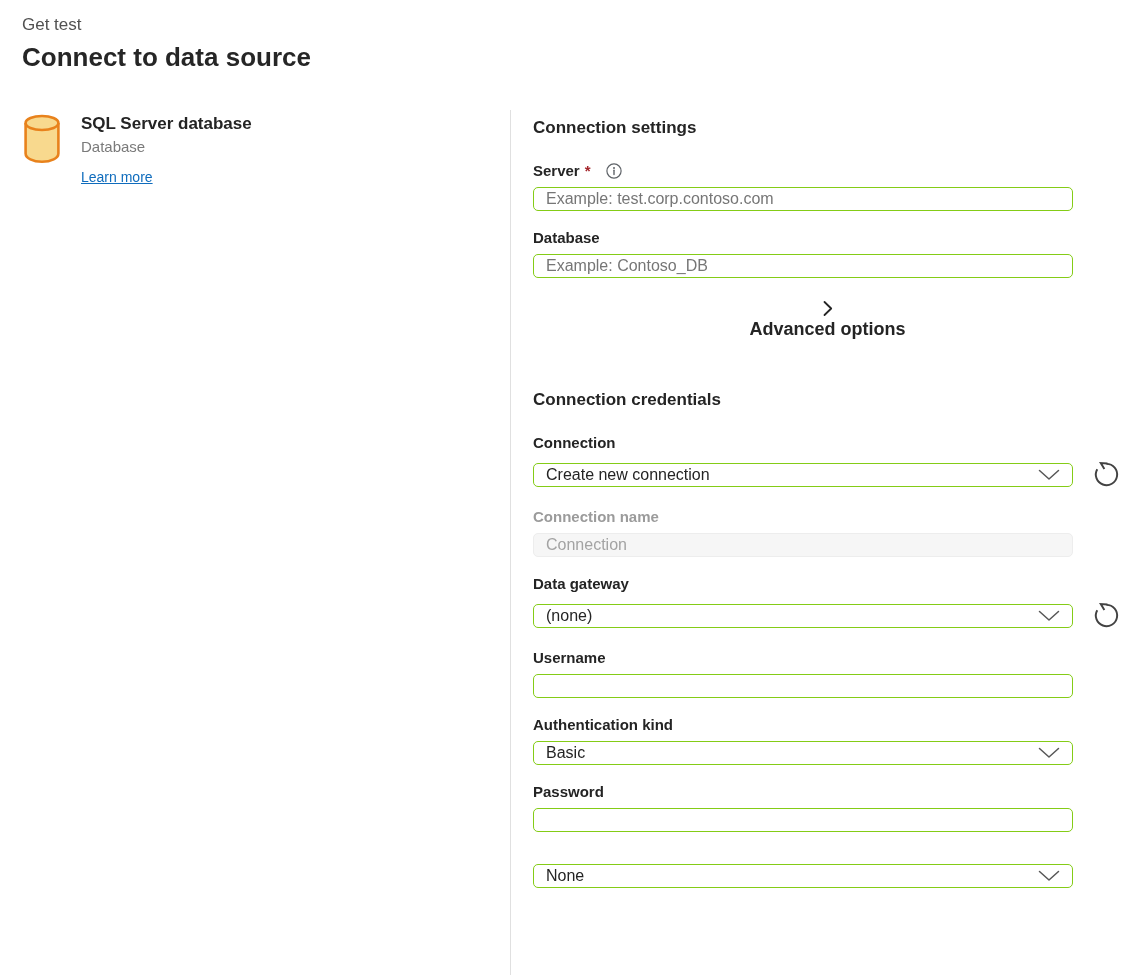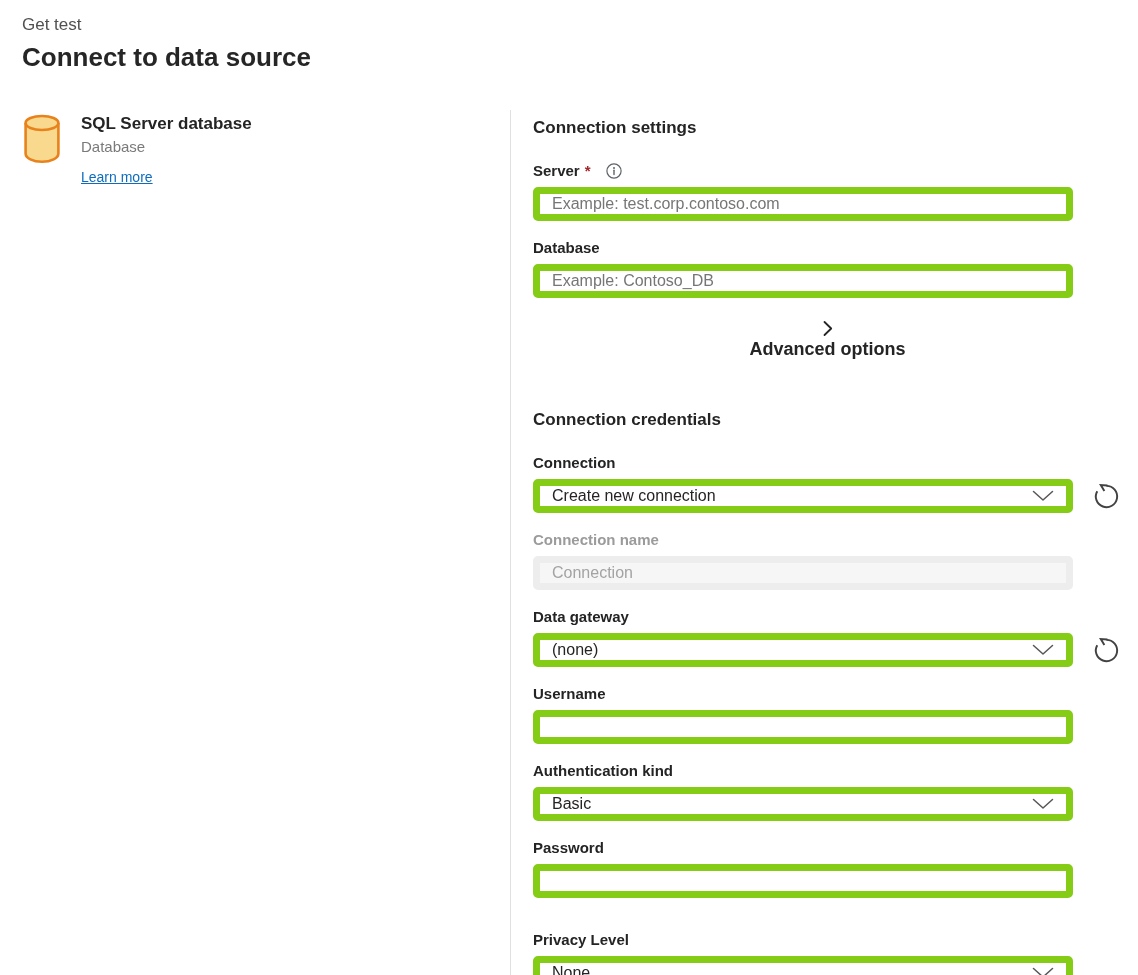--- a/index.html
+++ b/index.html
@@ -36,22 +36,22 @@
 
   .field { margin-top: 17px; }
   .field.first-of-section { margin-top: 20px; }
   .field.gap-lg { margin-top: 32px; }
   .field-label { display: flex; align-items: center; font-size: 15px; line-height: 20px; font-weight: 600; color: #242424; }
   .field-label.disabled { color: #9b9b9b; }
   .req { color: #a4262c; margin-left: 5px; font-weight: 600; }
   .info-btn { margin-left: 14px; display: inline-flex; cursor: pointer; }
 
   .text-input, .dropdown, .disabled-input {
-    width: 540px; height: 34px; margin-top: 6px;
-    border: 7px solid #84cc16; border-radius: 5px;
+    width: 540px; height: 24px; margin-top: 6px;
+    border: 1px solid #84cc16; border-radius: 5px;
     font-family: inherit; font-size: 16px; color: #242424;
     padding: 0 12px; background: #fff; display: block;
   }
   .text-input::placeholder { color: #767676; opacity: 1; }
 
   .disabled-input {
     background: #f6f6f6; border-color: #ededed; color: #a3a3a3;
     display: flex; align-items: center;
   }
 
@@ -196,21 +196,20 @@
           </span>
         </div>
       </div>
 
       <div class="field">
         <div class="field-label">Password</div>
         <input class="text-input" type="password" style="">
       </div>
 
       <div class="field gap-lg">
-        <div class="field-label">Privacy Level</div>
         <div class="dropdown">
           <span class="dd-value">None</span>
           <span class="chev">
             <svg width="22" height="12" viewBox="0 0 22 12" fill="none">
               <path d="M1.5 1.5 L11 10 L20.5 1.5" stroke="#575757" stroke-width="1.5" stroke-linecap="round" stroke-linejoin="round"></path>
             </svg>
           </span>
         </div>
       </div>
 

